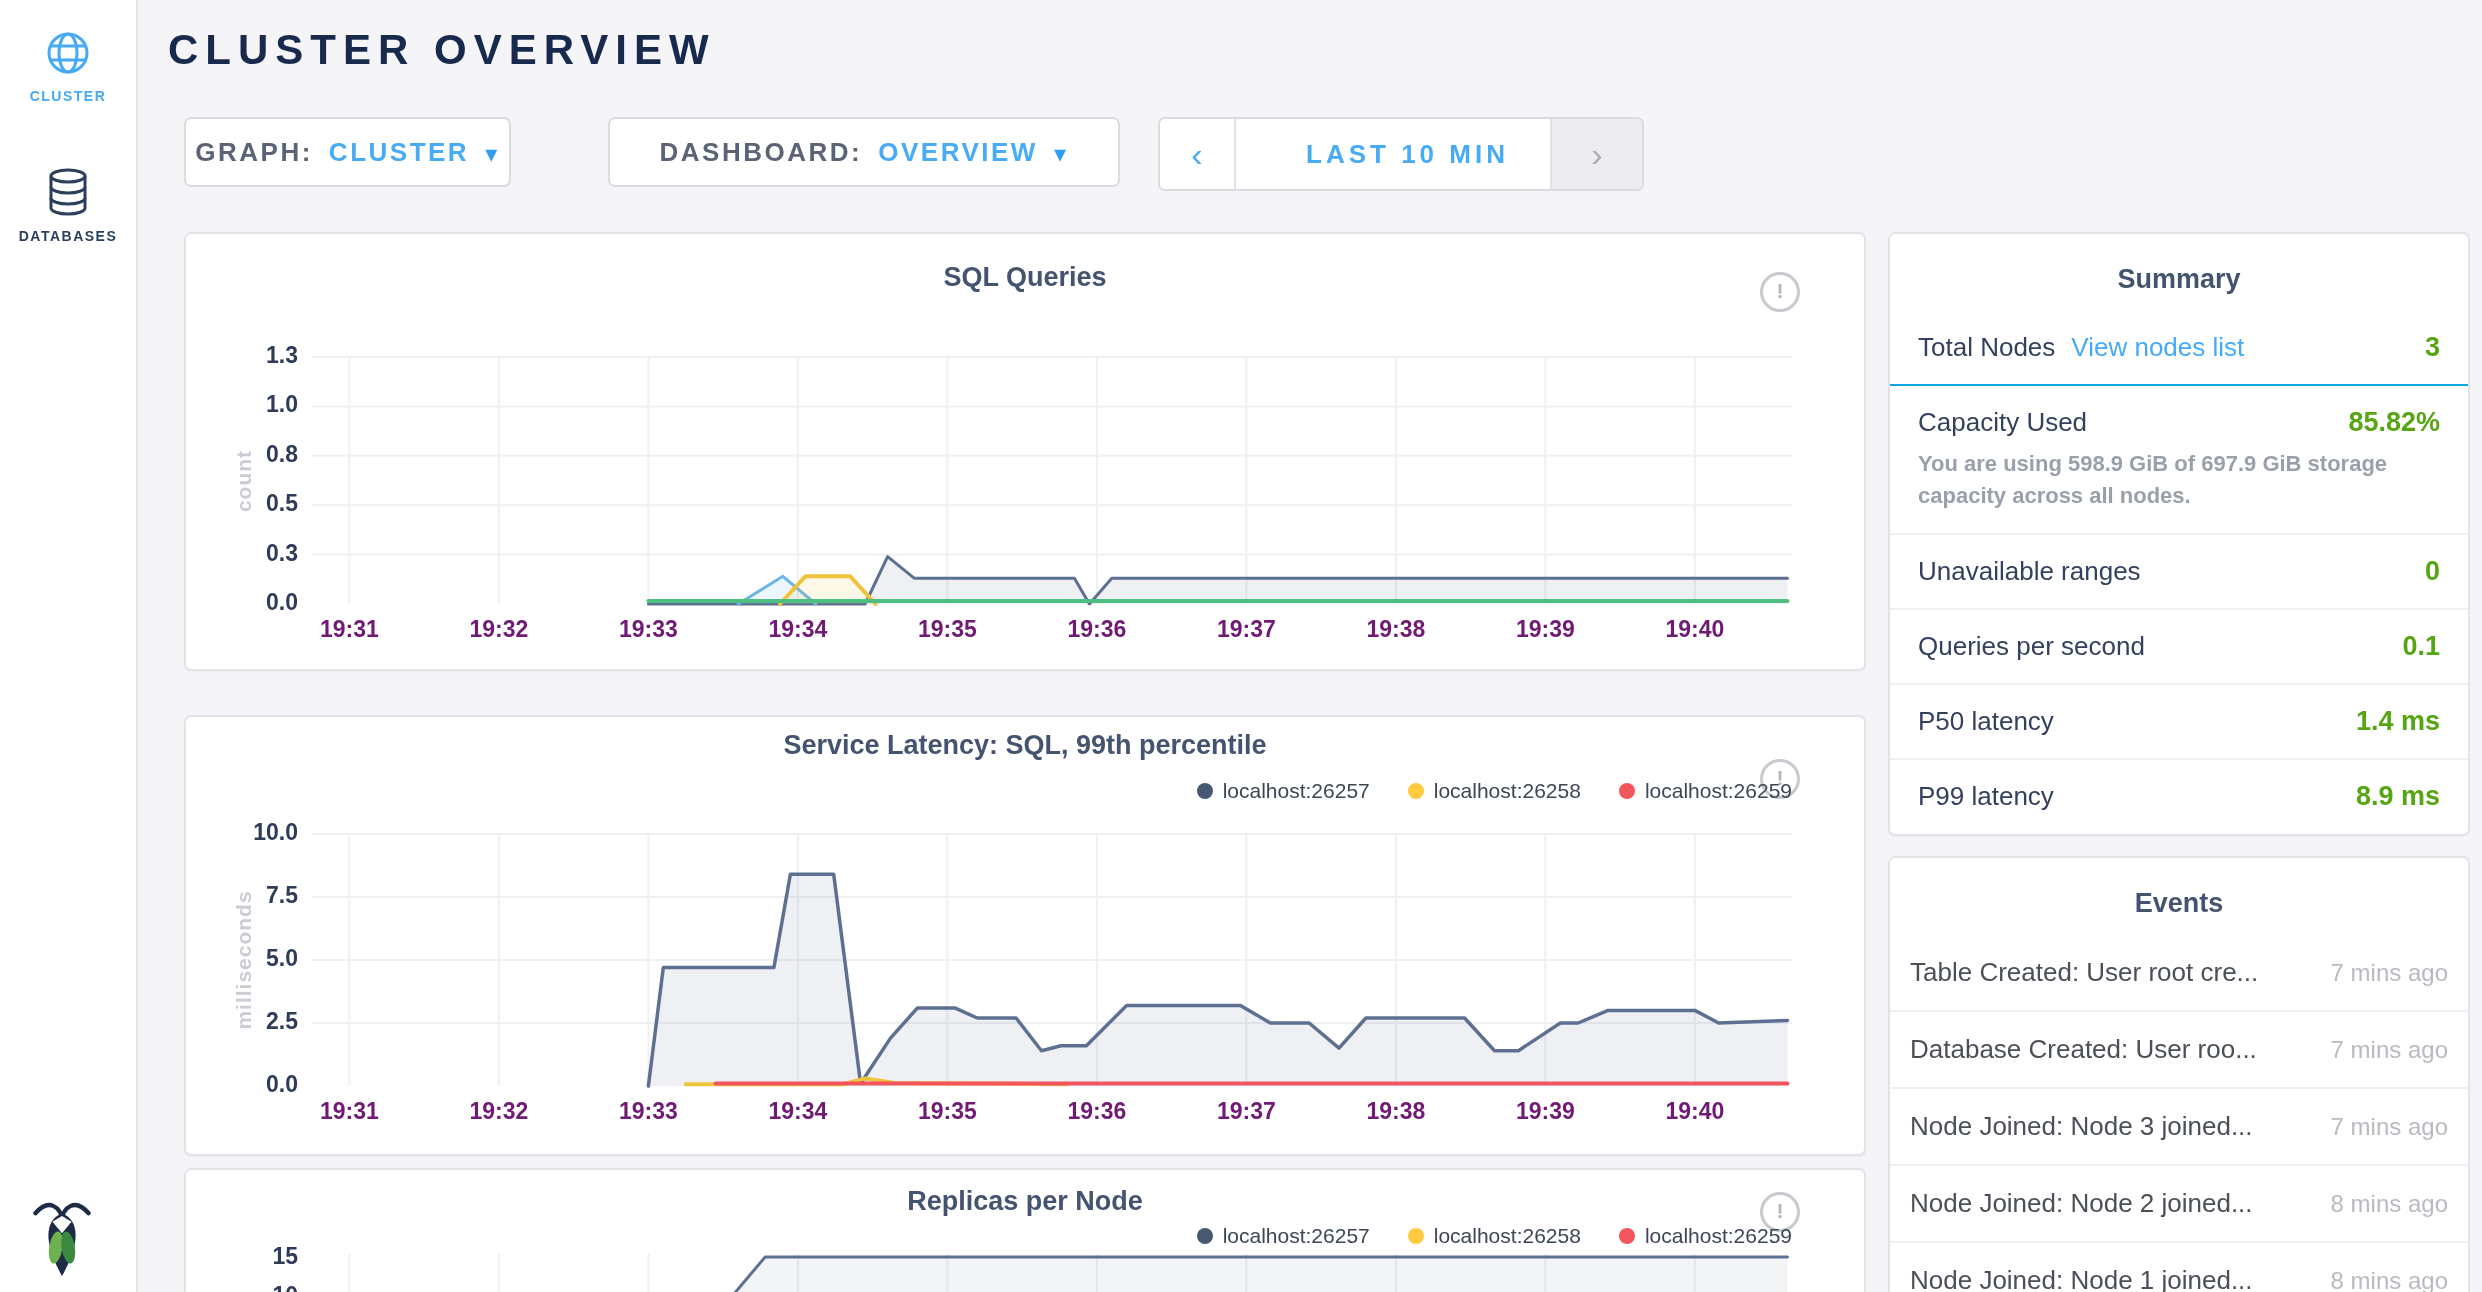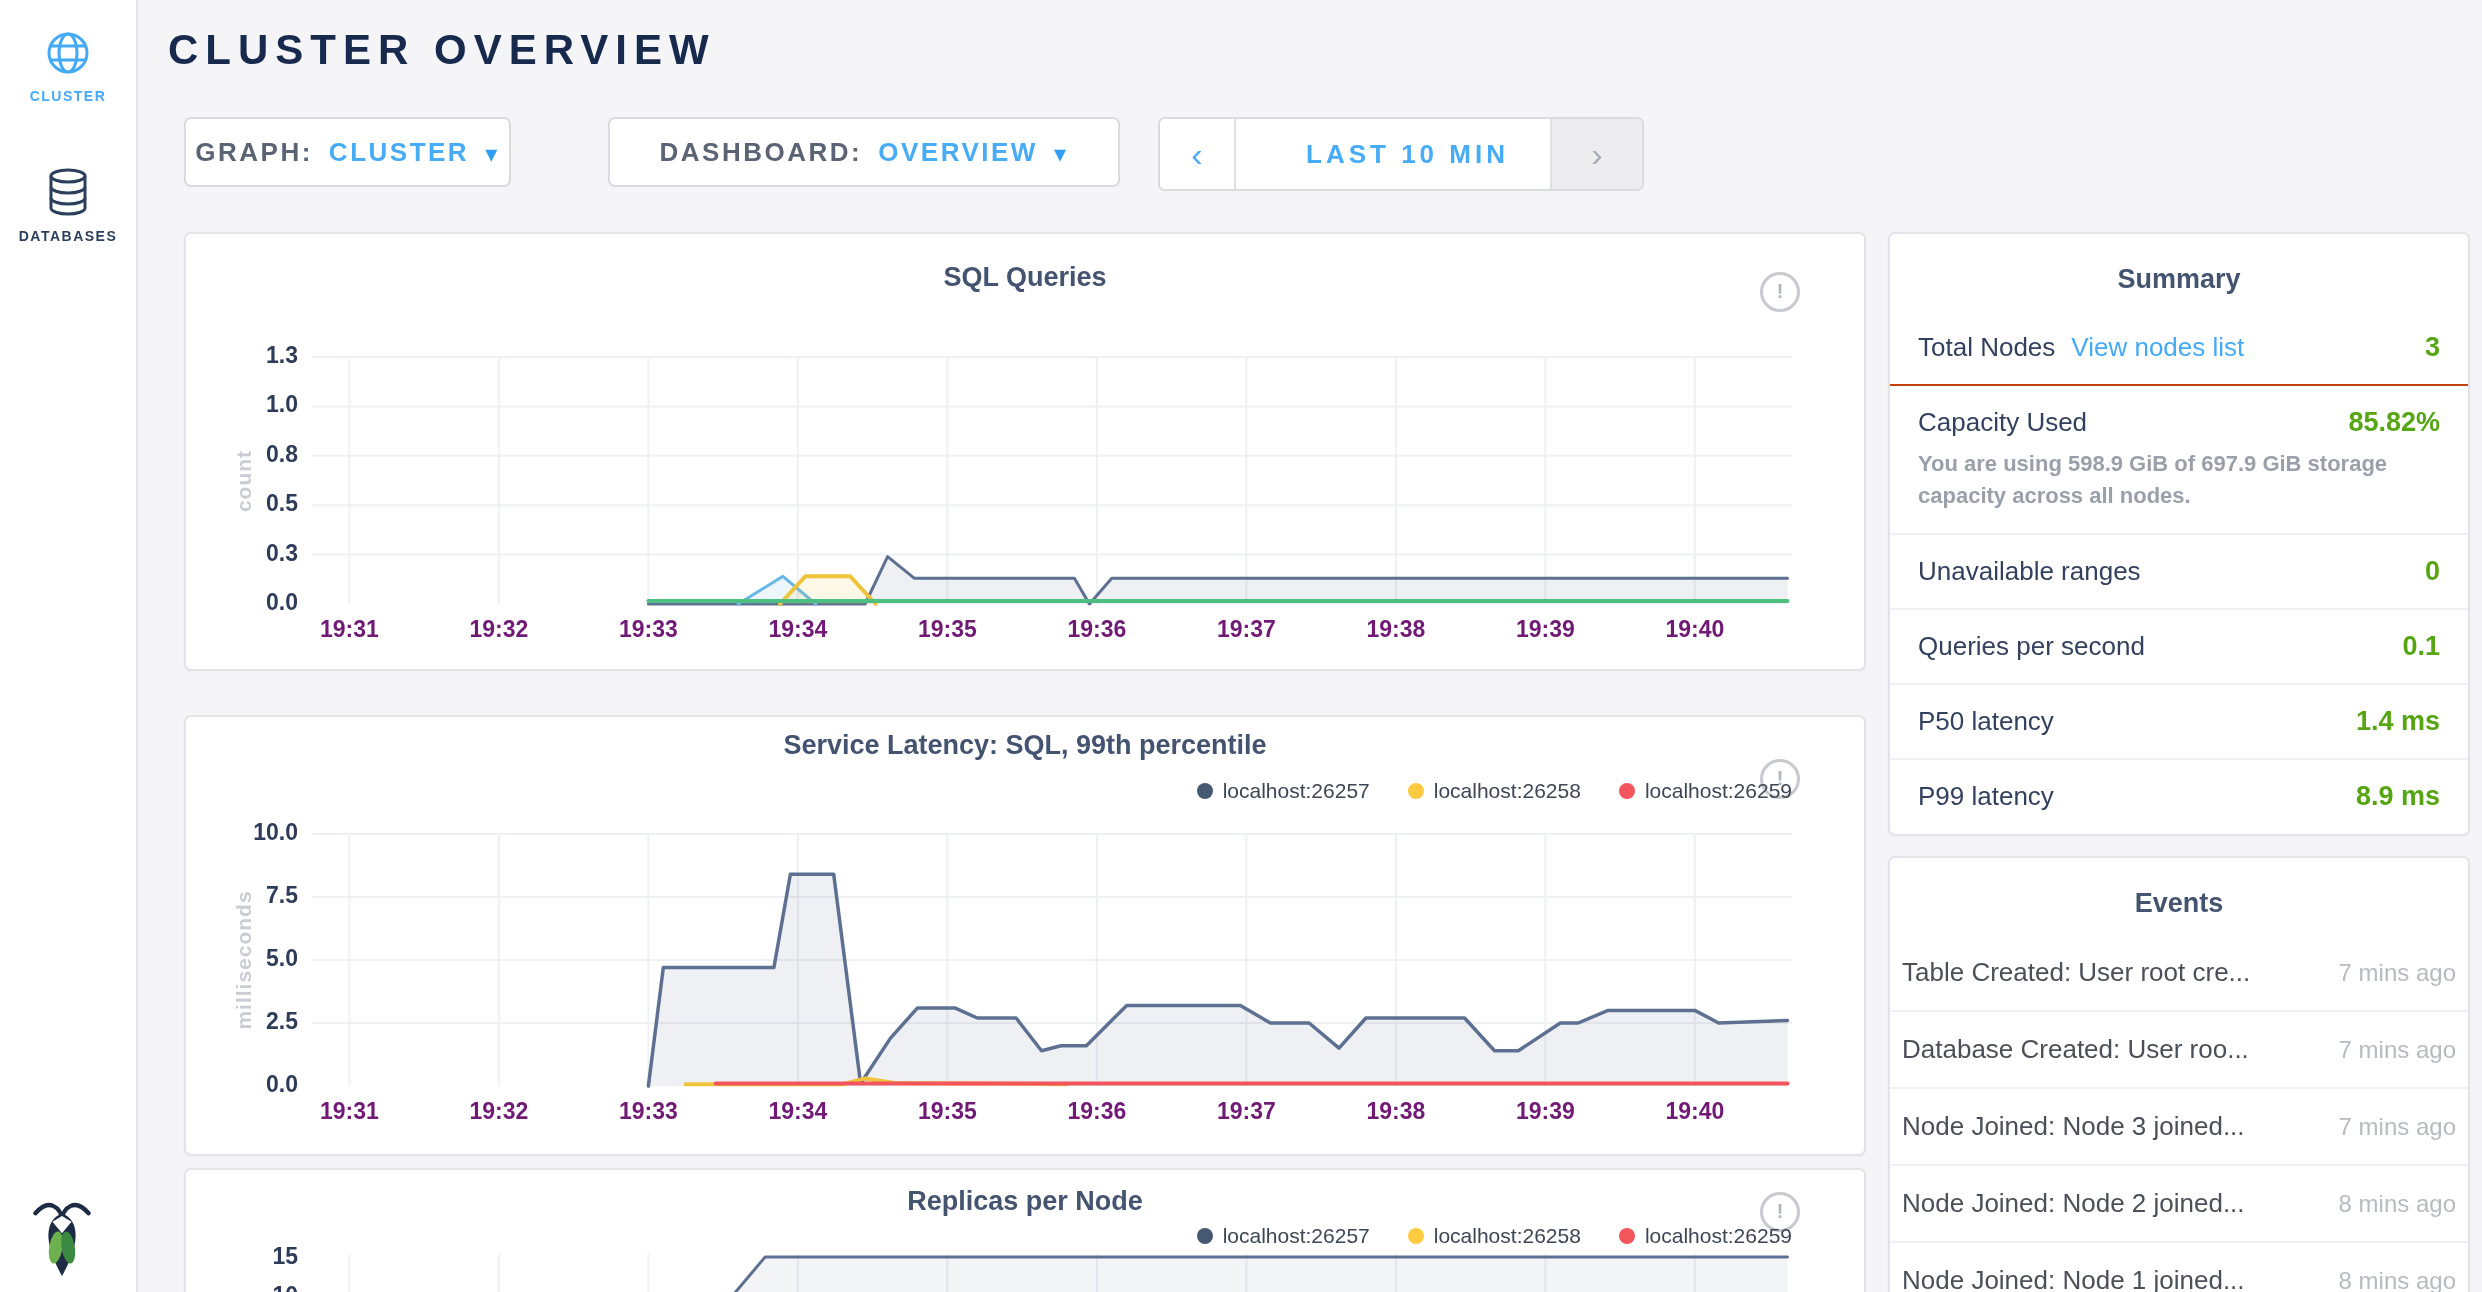--- a/index.html
+++ b/index.html
@@ -63,24 +63,24 @@
 
   
   .summary-panel{left:1888px;top:232px;width:578px;height:600px;}
   .events-panel{left:1888px;top:856px;width:578px;height:520px;}
   .side-title{margin:30px 0 16px !important;}
   .srow{padding:21px 28px;border-top:2px solid #f0f0f3;display:flex;justify-content:space-between;align-items:baseline;}
   .srow.first{border-top:none;}
   .srow-label{font-size:26px;color:#33415e;}
   .srow-link{font-size:26px;color:#45aaf5;margin-left:16px;cursor:pointer;}
   .srow-value{font-size:27px;font-weight:700;color:#56a513;white-space:nowrap;}
-  .sblock{border-top:2px solid #c2410c;padding:21px 28px;}
+  .sblock{border-top:2px solid #0ea5e9;padding:21px 28px;}
   .sblock .head{display:flex;justify-content:space-between;align-items:baseline;}
   .subtext{margin-top:10px;font-size:22px;line-height:1.45;color:#9aa0aa;font-weight:bold;}
-  .erow{padding:22px 12px;border-bottom:2px solid #f0f0f3;display:flex;justify-content:space-between;align-items:baseline;}
+  .erow{padding:22px 20px;border-bottom:2px solid #f0f0f3;display:flex;justify-content:space-between;align-items:baseline;}
   .erow-text{font-size:26px;color:#4b4f57;white-space:nowrap;overflow:hidden;}
   .erow-time{font-size:24px;color:#b7babf;white-space:nowrap;margin-left:14px;}
 </style>
 </head>
 <body>
 
 <div class="page">
 
   <aside class="sidebar">
     <div class="nav-item nav-cluster">

